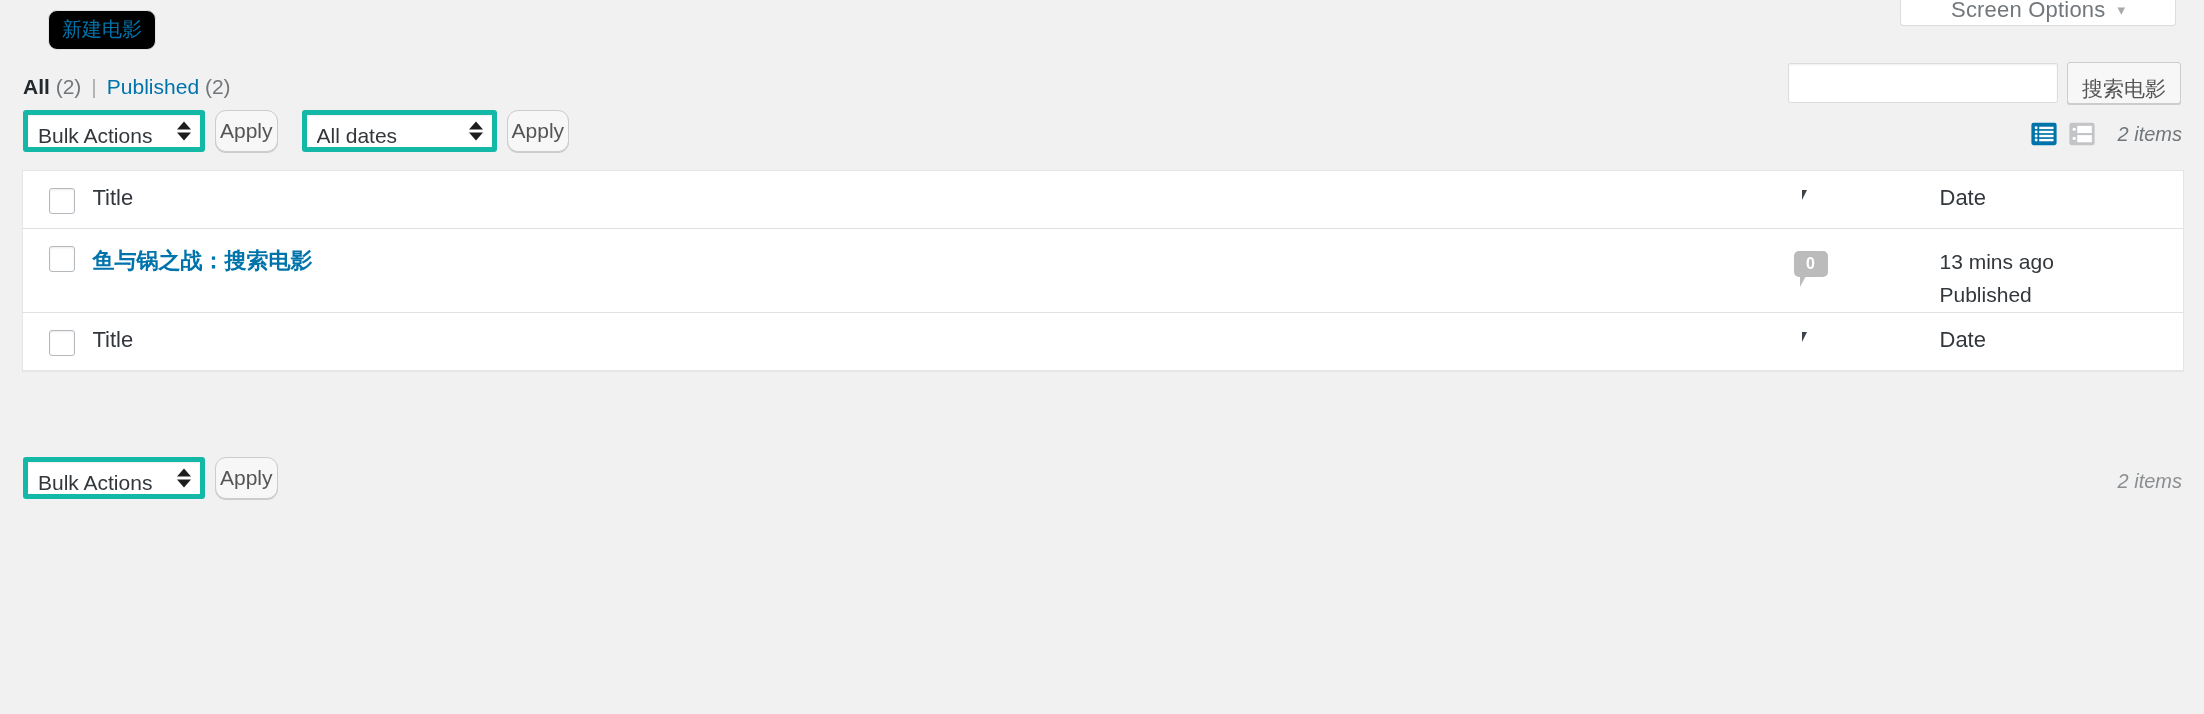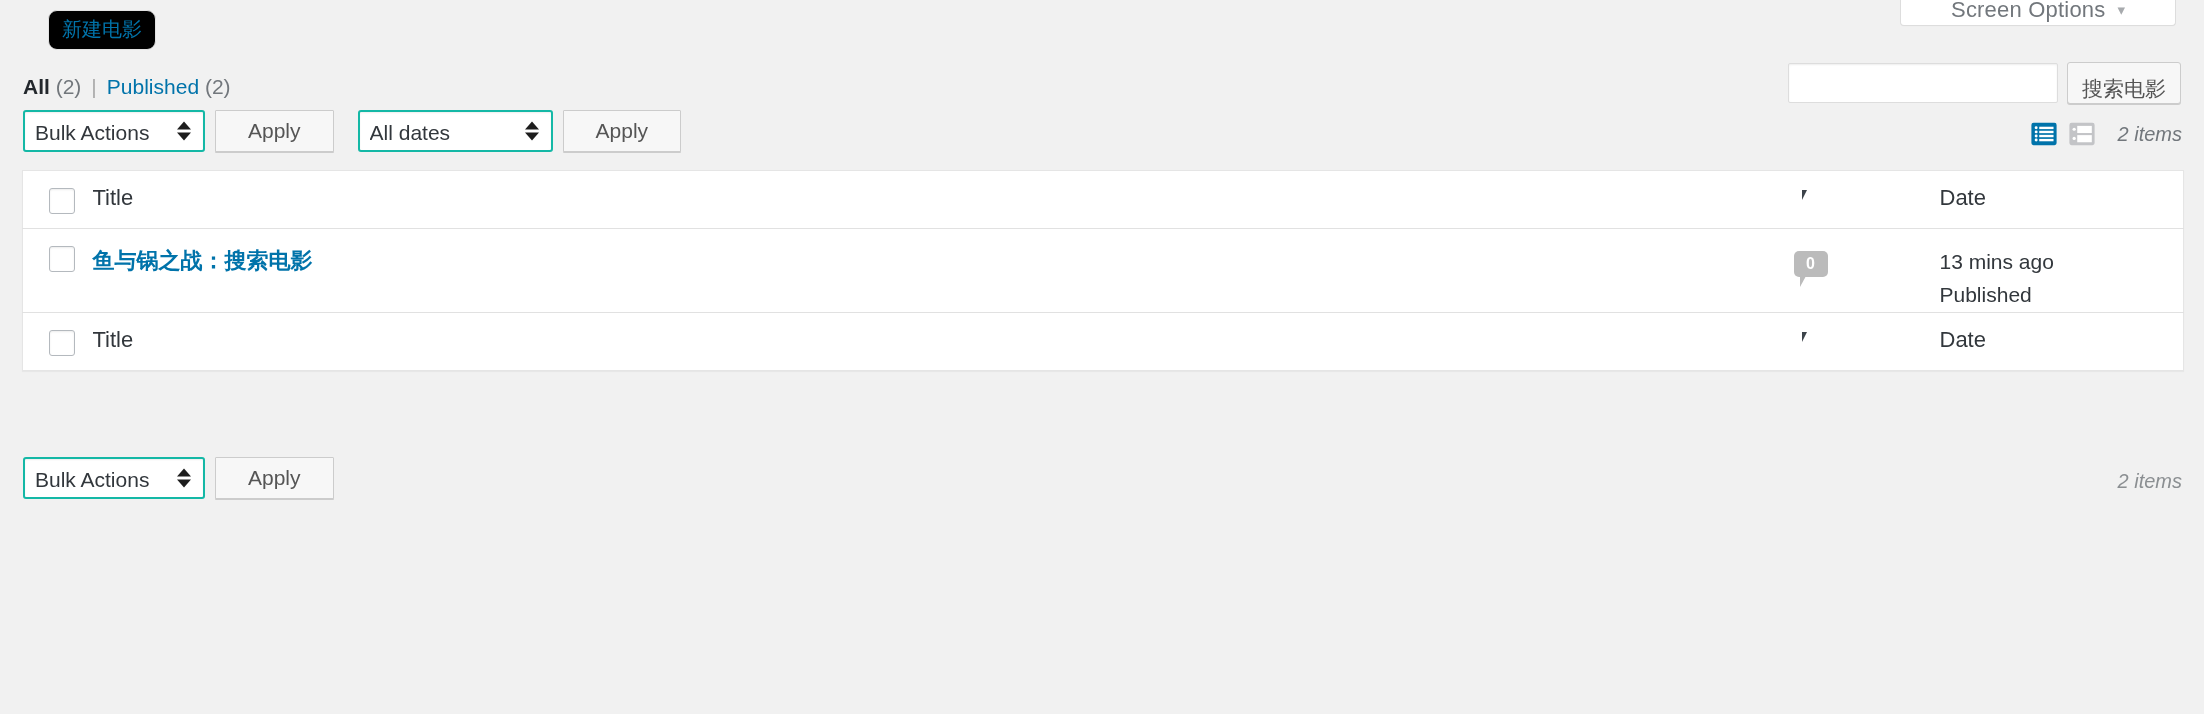--- a/index.html
+++ b/index.html
@@ -136,21 +136,21 @@
   .actions {
     position: absolute;
     left: 23px; top: 0;
     display: flex;
     align-items: center;
   }
   select.wp-select {
     appearance: none;
     -webkit-appearance: none;
     background: #fff;
-    border: 2px solid #14b8a6;
+    border: 5px solid #14b8a6;
     border-radius: 3px;
     box-shadow: 0 1px 2px rgba(0,0,0,.07) inset;
     height: 42px;
     font-size: 21px;
     color: #32373c;
     padding: 0 46px 0 10px;
     font-family: inherit;
     cursor: pointer;
     line-height: 42px;
   }
@@ -173,25 +173,25 @@
   }
   .select-wrap .updown i.up { border-bottom: 8px solid #1d1d1d; margin-bottom: 3px; }
   .select-wrap .updown i.dn { border-top: 8px solid #1d1d1d; }
 
   .bulk-select { width: 182px; }
   .date-select { width: 195px; }
 
   .wp-button {
     background: #f7f7f7;
     border: 1px solid #ccc;
-    border-radius: 1px;
+    border-radius: 11px;
     color: #555;
     font-size: 21px;
     height: 42px;
-    padding: 0 32px;
+    padding: 0 4px;
     margin-left: 10px;
     cursor: pointer;
     box-shadow: 0 1px 0 #ccc;
     font-family: inherit;
   }
 
   
   .tablenav-right {
     position: absolute;
     right: 22px; top: 0;

